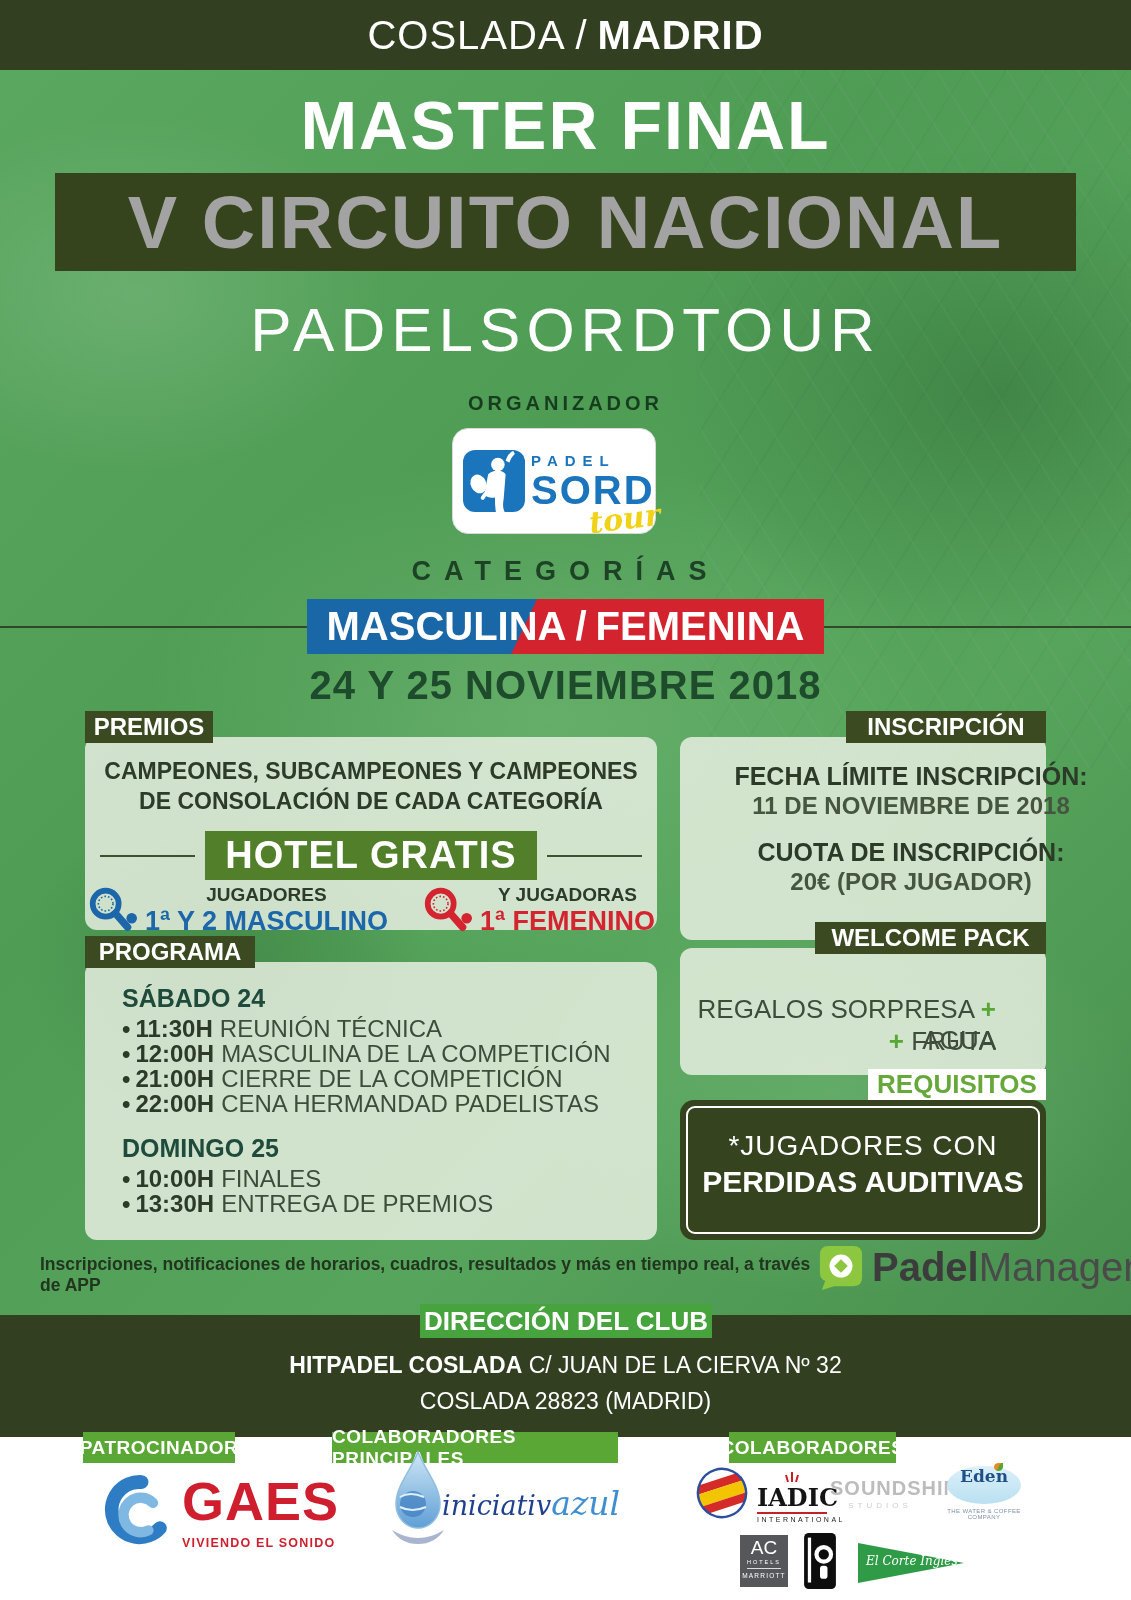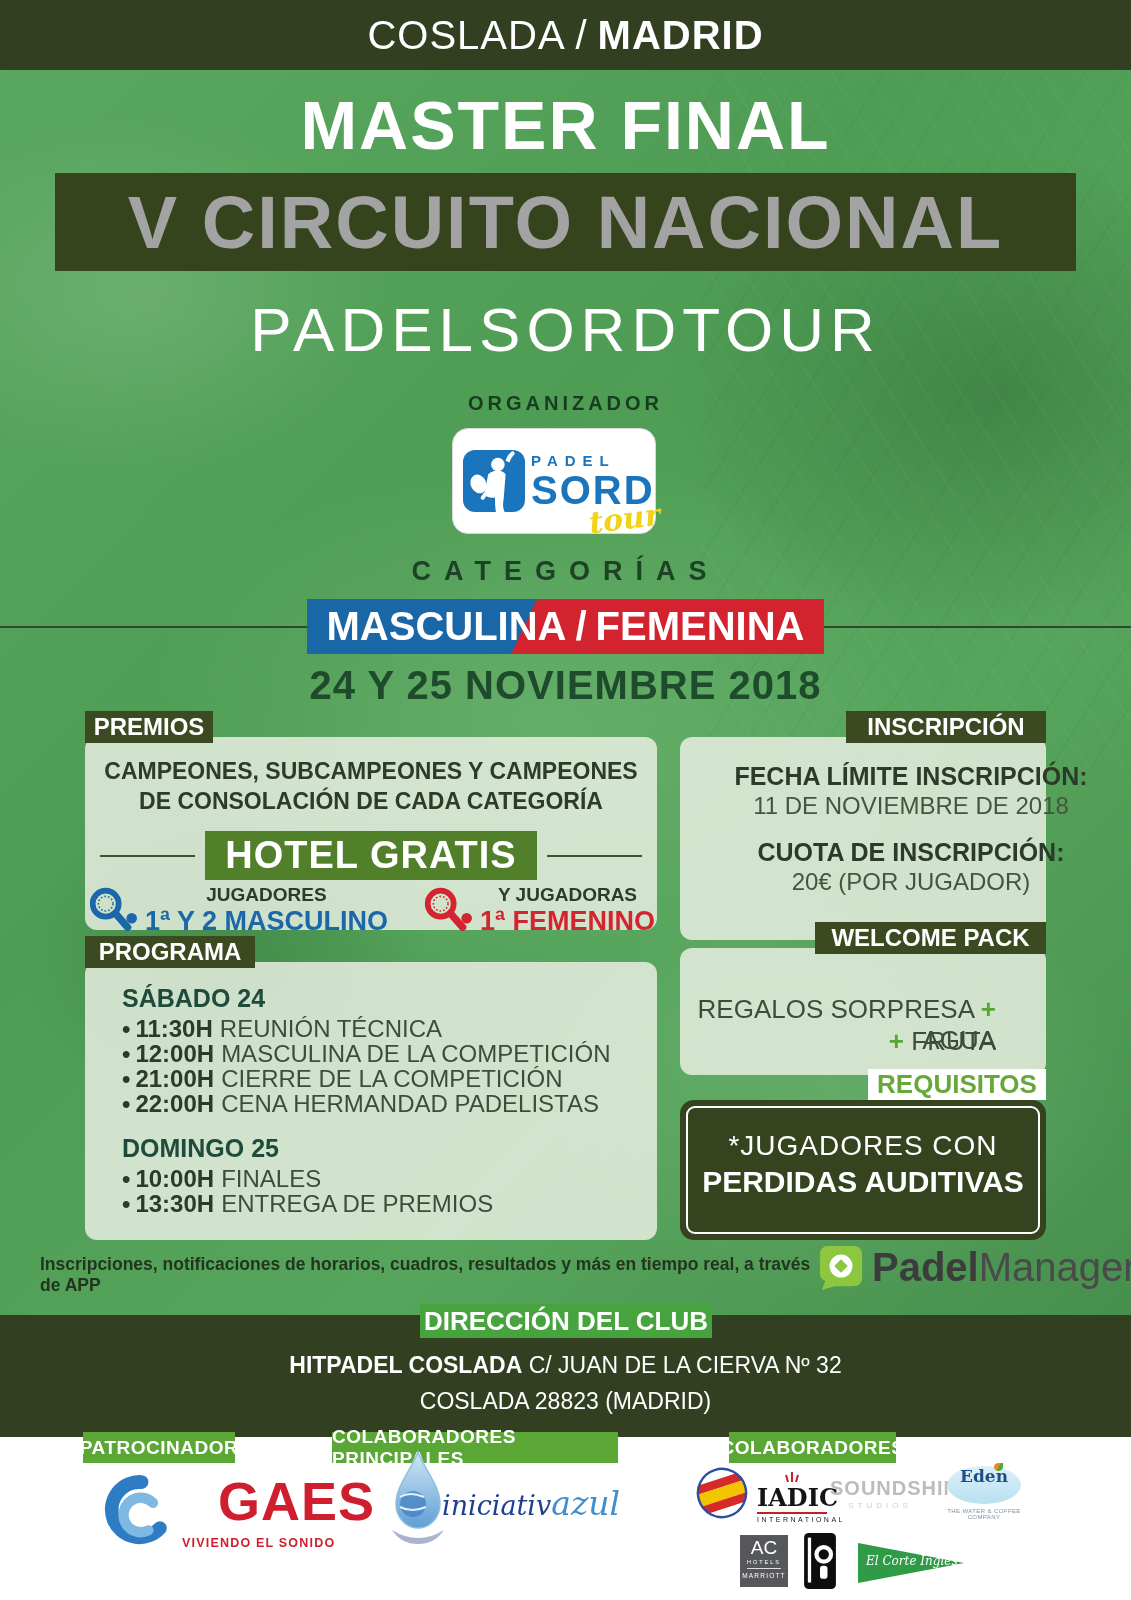--- a/index.html
+++ b/index.html
@@ -87,21 +87,21 @@
   .prog-list{z-index:2;font-size:24px;line-height:25px;color:#3d4d3a;}
   #list1{left:122px;top:1016px;}
   #list2{left:122px;top:1166px;}
   .prog-item{white-space:nowrap;}
   .prog-item .bullet{color:#2c3b28;font-weight:700;margin-right:5px;}
   .prog-item .time{font-weight:700;color:#2c3b28;margin-right:7px;}
 
   
   .insc{left:680px;width:366px;text-align:center;z-index:2;margin-left:48px;}
   .insc-label{font-size:25px;font-weight:700;color:#2c3a28;}
-  .insc-value{font-size:24px;font-weight:400;color:#46553f;}
+  .insc-value{font-size:24px;font-weight:700;color:#46553f;}
   #insc-l1{top:762px;} #insc-v1{top:792px;} #insc-l2{top:838px;} #insc-v2{top:868px;}
 
   
   .wp-line{left:680px;width:316px;text-align:right;font-size:26px;color:#3e4d3a;z-index:2;}
   #wp1{top:994px;} #wp2{top:1026px;}
   .plus{color:#57a636;font-weight:700;}
 
   
   .req-badge{left:868px;top:1069px;width:178px;height:31px;background:#fff;color:#67a83b;
              font-weight:700;font-size:26px;display:flex;align-items:center;justify-content:center;z-index:3;}
@@ -129,21 +129,21 @@
 
   .badge-bright{position:absolute;top:1432px;height:31px;background:#5ba735;color:#fff;font-weight:700;font-size:19px;
                 display:flex;align-items:center;justify-content:center;letter-spacing:.5px;z-index:6;}
   #b-pat{left:83px;width:152px;text-align:center;}
   #b-prin{left:332px;width:286px;}
   #b-col{left:729px;width:167px;}
 
   
   .gaes{left:88px;top:1466px;display:flex;align-items:center;gap:10px;z-index:6;}
   .gaes-swirl{width:84px;height:92px;}
-  .gaes-name{font-size:54px;font-weight:800;color:#cf1f2e;letter-spacing:1px;line-height:1;margin-left:36px;}
+  .gaes-name{font-size:54px;font-weight:800;color:#cf1f2e;letter-spacing:1px;line-height:1;}
   .gaes-tag{font-size:12.5px;font-weight:700;color:#cf1f2e;letter-spacing:1.2px;margin-top:8px;}
 
   .inic{left:388px;top:1450px;display:flex;align-items:flex-end;z-index:6;}
   .inic-drop{width:60px;height:96px;flex:none;}
   .inic-text{margin:0 0 26px -6px;font-family:"DejaVu Serif", serif;font-style:italic;line-height:1;white-space:nowrap;}
   .inic-1{font-size:27px;color:#1f3f8f;}
   .inic-2{font-size:33px;font-weight:400;color:#3f8fd0;}
 
   .spain-logo{left:695px;top:1466px;width:54px;height:54px;z-index:6;}
   .iadic{left:757px;top:1468px;width:70px;text-align:center;z-index:6;}

